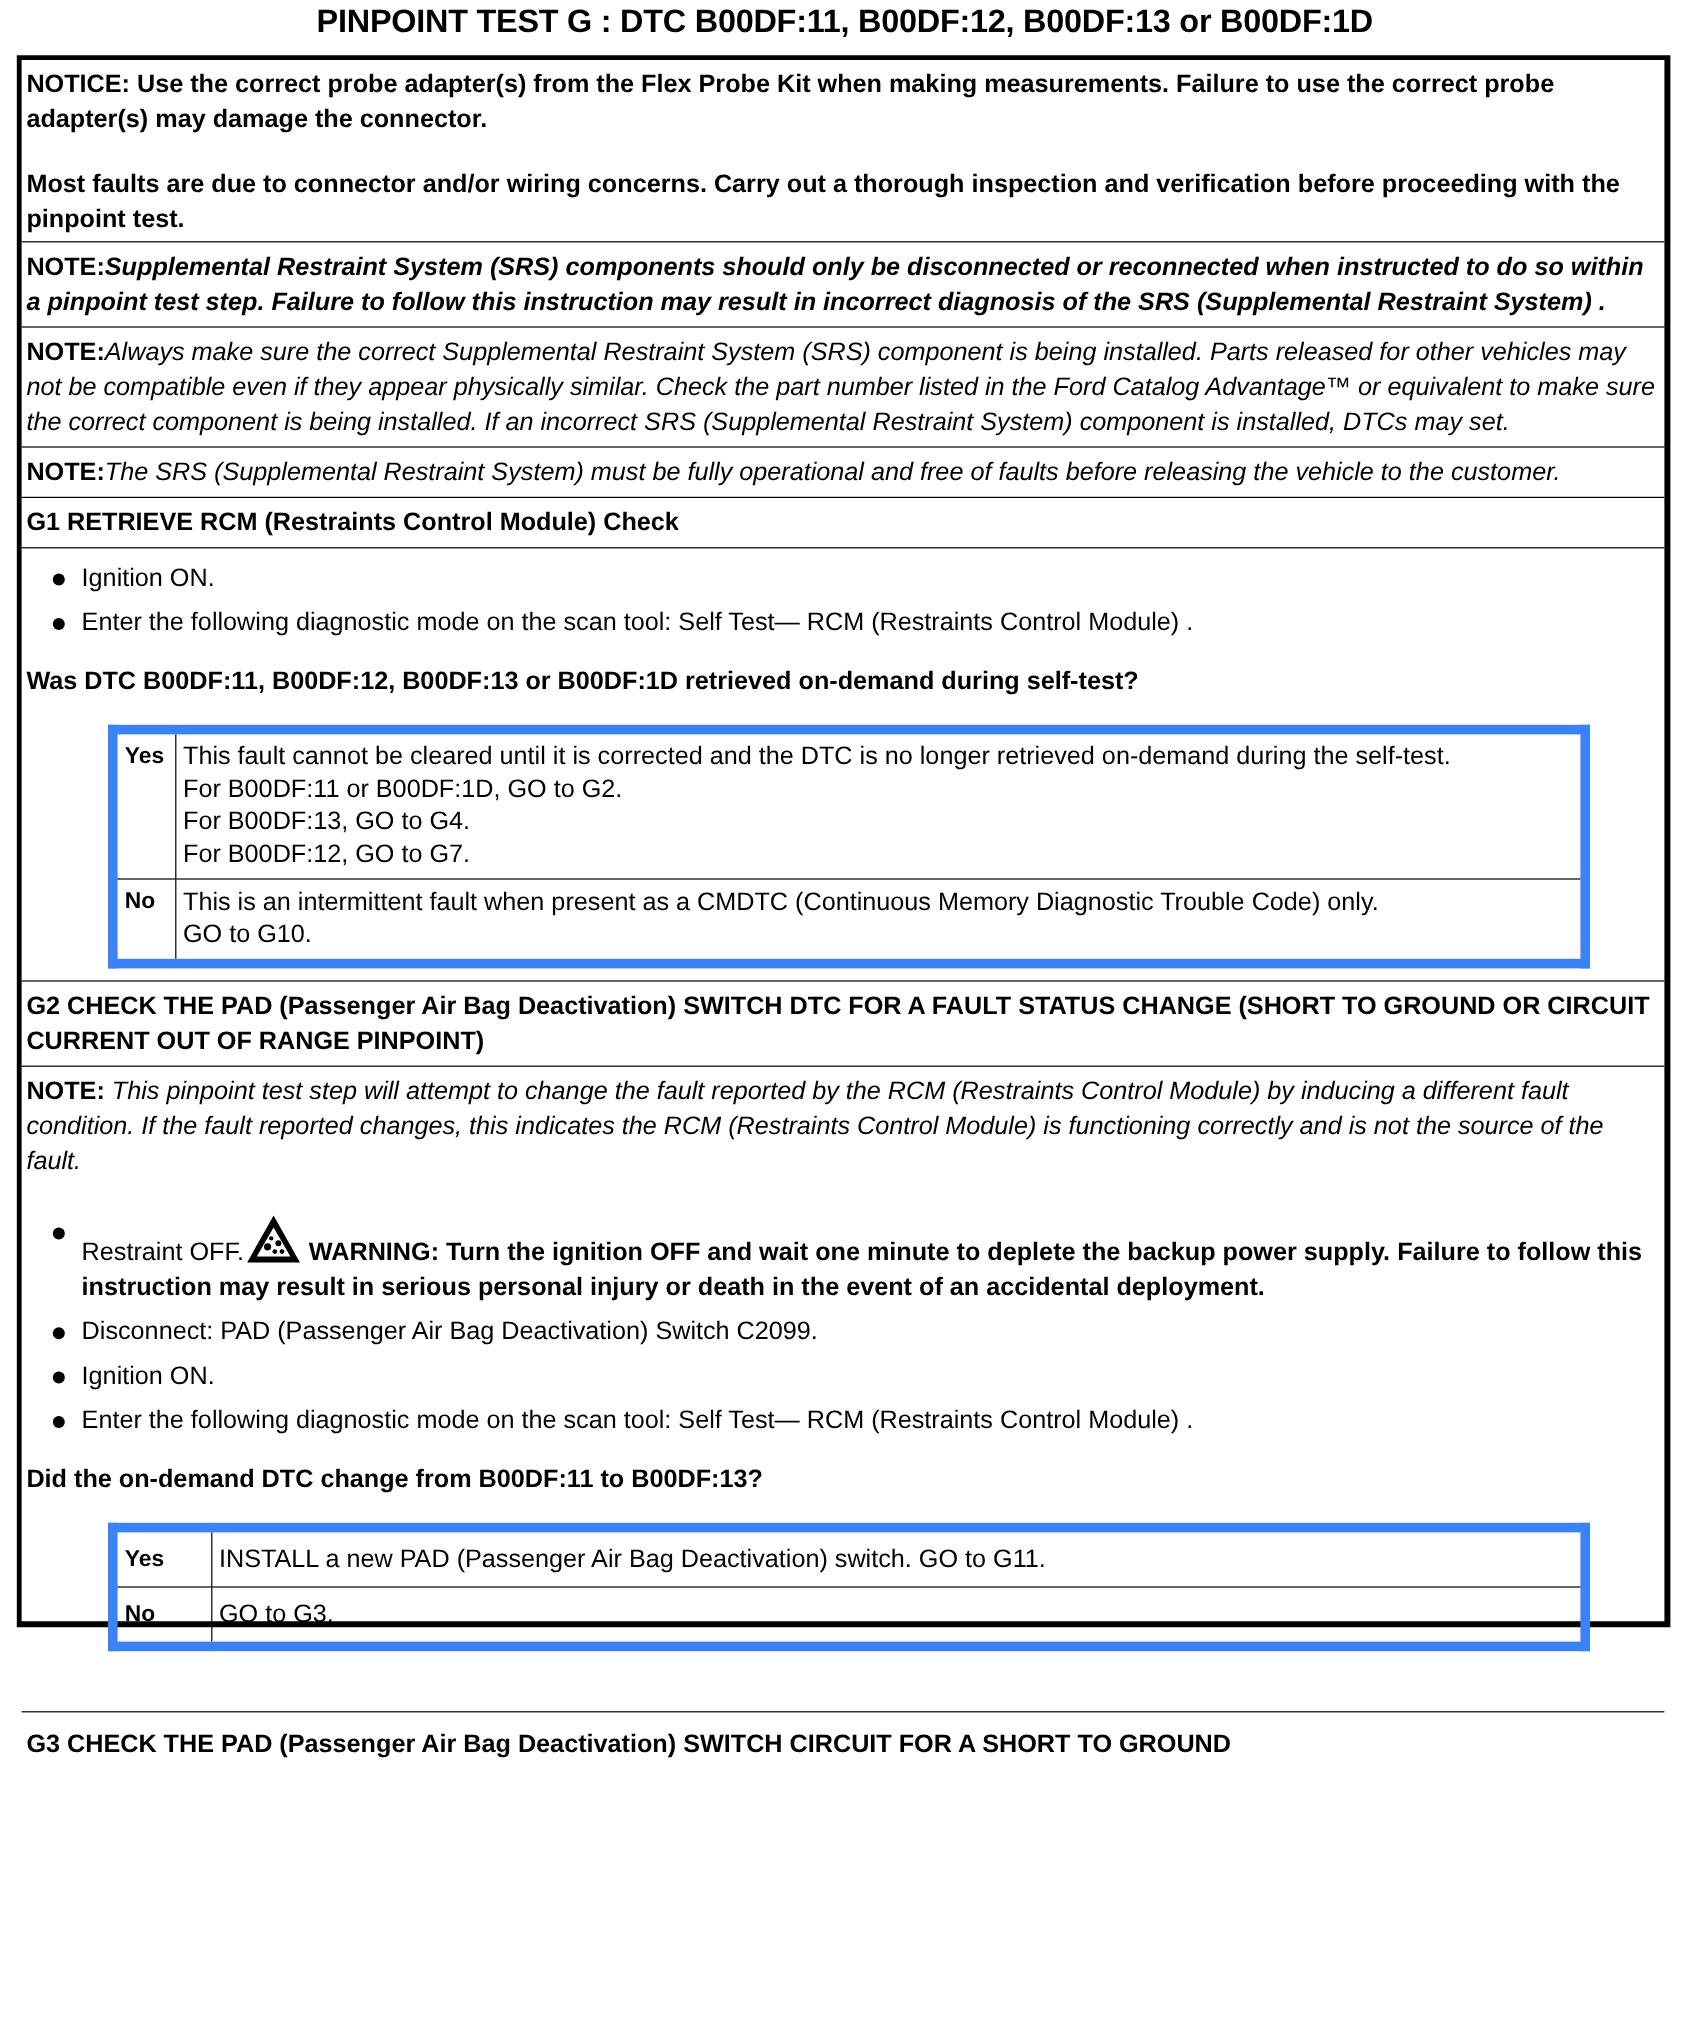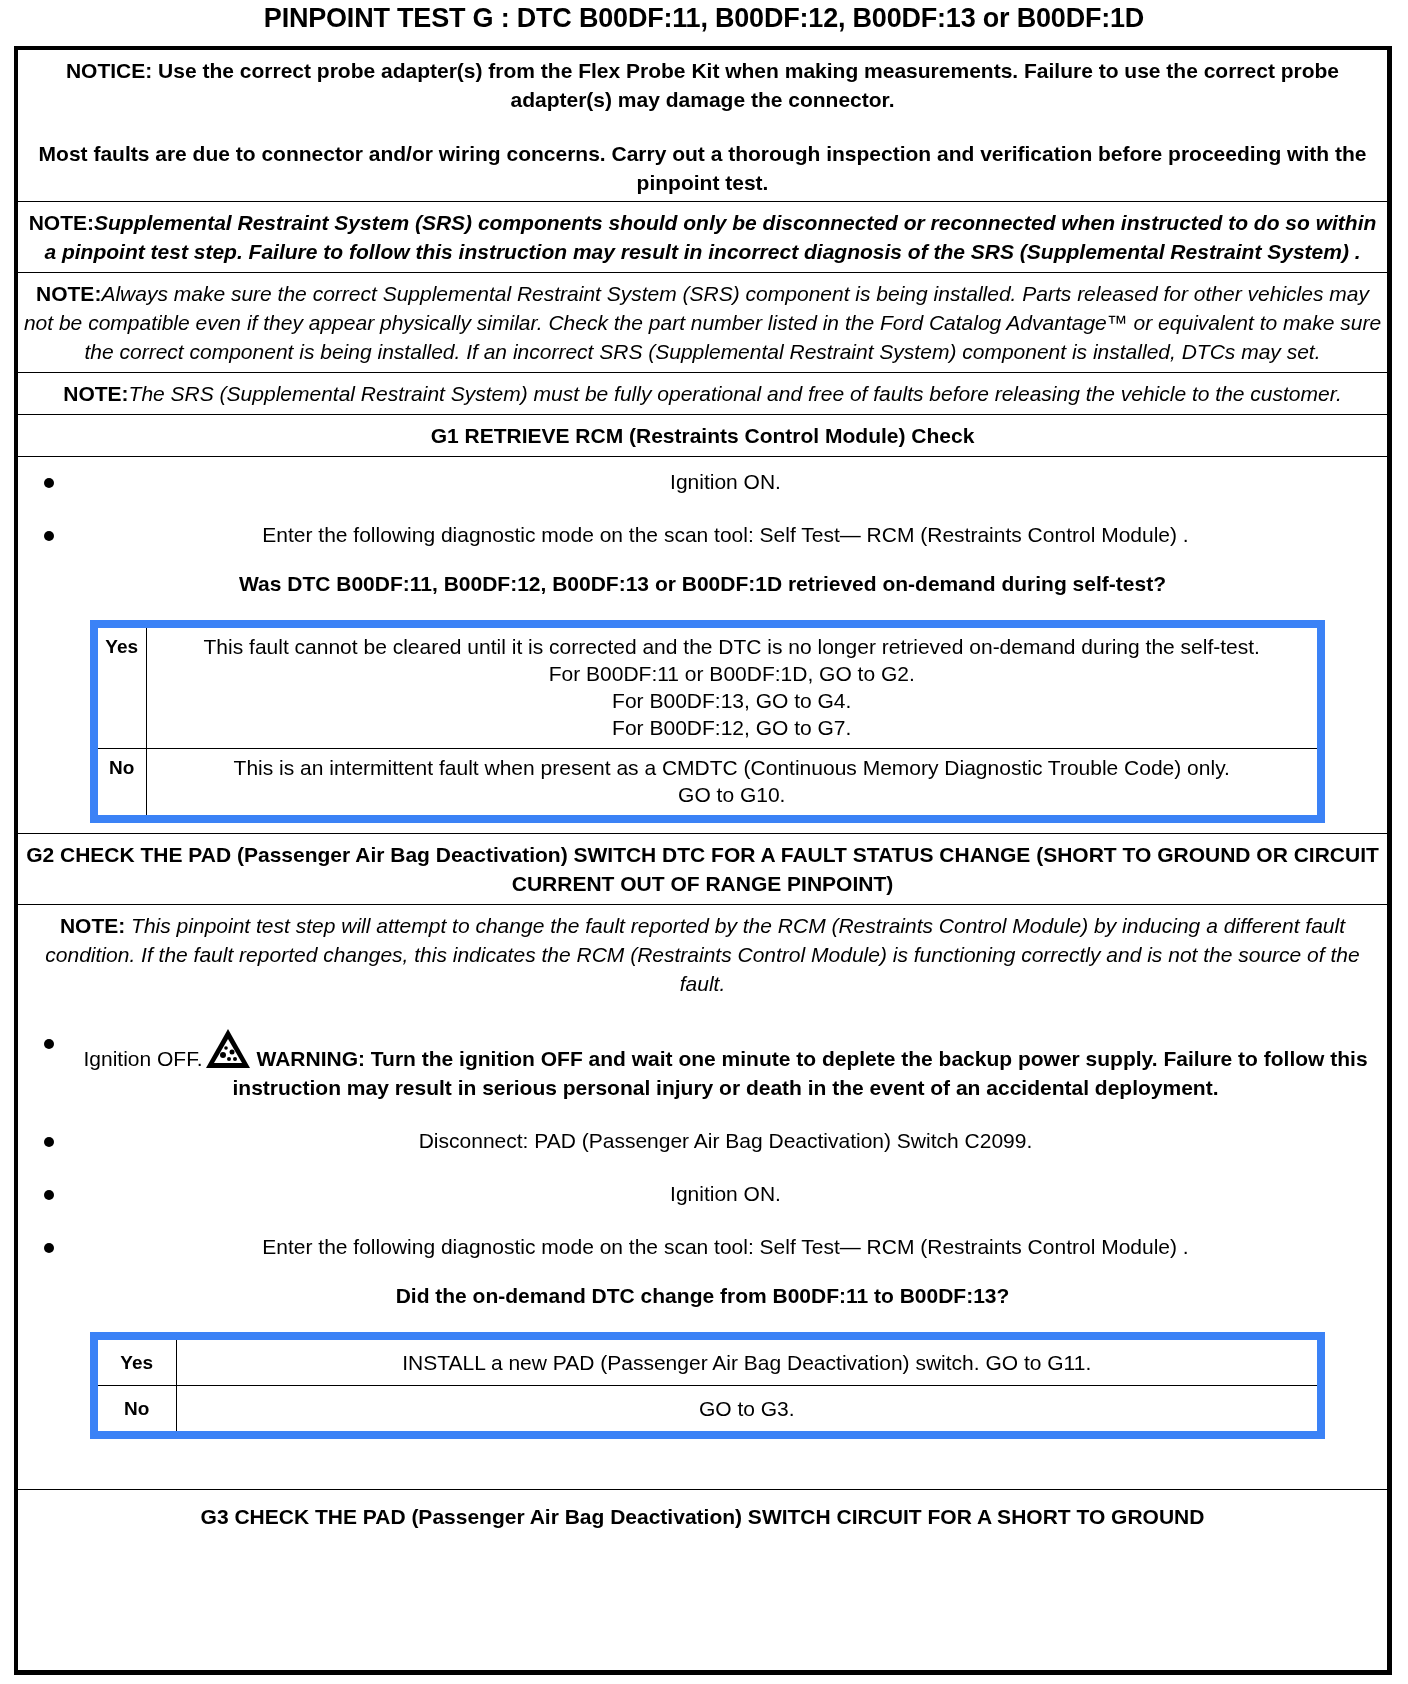--- a/index.html
+++ b/index.html
@@ -6,34 +6,34 @@
     html, body { width: 1408px; height: 1684px; background: #ffffff; overflow: hidden; }
     body { font-family: "Liberation Sans", sans-serif; color: #000; position: relative; }
 
     .page-title {
       position: absolute; left: 0; top: 0; width: 1408px; height: 36px;
       text-align: center; font-weight: bold; font-size: 27px; line-height: 36px;
       letter-spacing: -0.2px;
     }
 
     .outer {
-      position: absolute; left: 14px; top: 46px; width: 1378px; height: 1629px;
-      border: 4px solid #000; border-right-width: 5px; border-bottom-width: 5px; text-align: center;
+      position: absolute; left: 14px; top: 46px; width: 1378px; height: 1310px;
+      border: 4px solid #000; border-right-width: 5px; border-bottom-width: 5px;
     }
 
     .row { border-bottom: 1.5px solid #000; padding: 6px 4px 6px 4px; font-size: 21px; line-height: 29px; }
     .row:last-child { border-bottom: none; }
 
     .b { font-weight: bold; }
     .bi { font-weight: bold; font-style: italic; }
     .i { font-style: italic; }
     .para + .para { margin-top: 25px; }
 
     ul.bullets { list-style: none; padding-left: 18px; }
-    ul.bullets li { position: relative; padding-left: 28px; margin-top: 24px; }
+    ul.bullets li { position: relative; padding-left: 28px; margin-top: 8px; }
     ul.bullets li:first-child { margin-top: 4px; }
     ul.bullets li::before {
       content: ""; position: absolute; left: 4px; top: 11px; width: 10px; height: 10px;
       border-radius: 50%; background: #000;
     }
 
     .question { margin-top: 20px; font-weight: bold; }
 
     table.yn {
       border-collapse: collapse; margin-left: 68px; width: 1235px;
@@ -98,21 +98,21 @@
       </table>
   </div>
 
   <div class="row b">G2 CHECK THE PAD (Passenger Air Bag Deactivation) SWITCH DTC FOR A FAULT STATUS CHANGE (SHORT TO GROUND OR CIRCUIT CURRENT OUT OF RANGE PINPOINT)</div>
   <div class="row" style="padding-bottom:50px;">
     <div>
       <span class="b">NOTE:</span><span class="i"> This pinpoint test step will attempt to change the fault reported by the RCM (Restraints Control Module) by inducing a different fault condition. If the fault reported changes, this indicates the RCM (Restraints Control Module) is functioning correctly and is not the source of the fault.</span>
     </div>
     <ul class="bullets" style="margin-top:30px;">
       <li style="margin-top:10px;">
-        <span>Ignition OFF.</span><span class="warn-icon"><svg width="46" height="42" viewBox="0 0 46 42">
+        <span>Restraint OFF.</span><span class="warn-icon"><svg width="46" height="42" viewBox="0 0 46 42">
               <polygon points="23,1 45,40 1,40" fill="#000"></polygon>
               <polygon points="23,11 37,35 9,35" fill="#fff"></polygon>
               <circle cx="18" cy="27" r="3" fill="#000"></circle>
               <circle cx="27" cy="24" r="2.5" fill="#000"></circle>
               <circle cx="24" cy="31" r="2" fill="#000"></circle>
               <circle cx="30" cy="31" r="2" fill="#000"></circle>
               <circle cx="21" cy="20" r="1.8" fill="#000"></circle>
             </svg></span><span class="b">WARNING: Turn the ignition OFF and wait one minute to deplete the backup power supply. Failure to follow this instruction may result in serious personal injury or death in the event of an accidental deployment.</span>
       </li>
       <li>Disconnect: PAD (Passenger Air Bag Deactivation) Switch C2099.</li>

